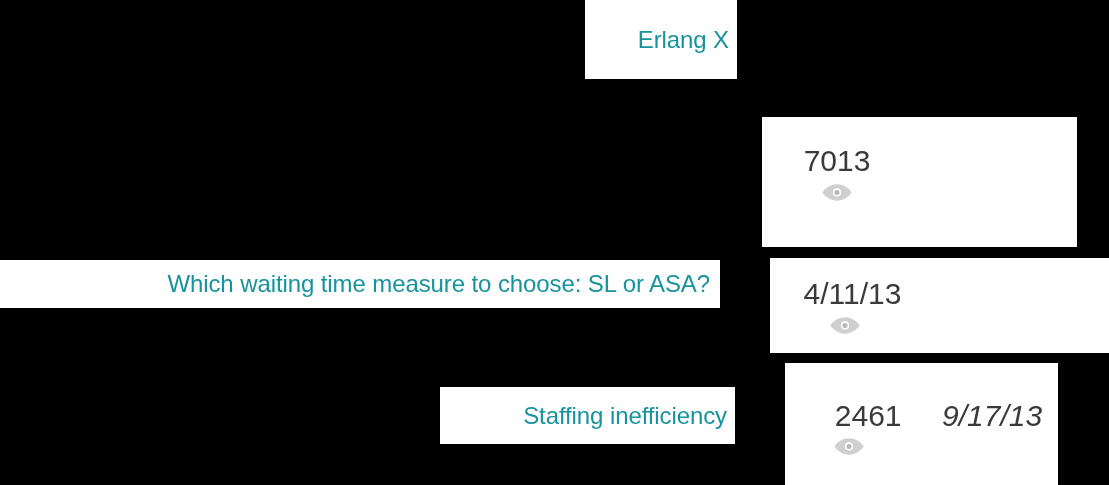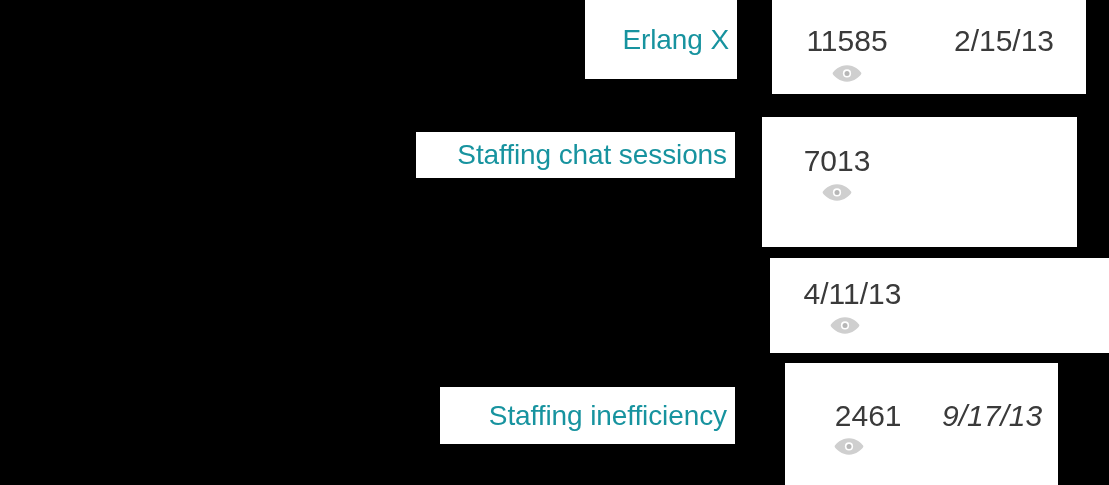--- a/index.html
+++ b/index.html
@@ -32,21 +32,21 @@
   }
 
   
   .title-panel {
     display: flex;
     align-items: center;
     justify-content: flex-end;
   }
   .title-text {
     color: #17939f;
-    font-size: 28px;
+    font-size: 24px;
     line-height: 1.05;
     white-space: nowrap;
     letter-spacing: -0.1px;
     padding: 0 8px 0 10px;
   }
 
   
   .title-panel.wide .title-text {
     padding-right: 10px;
   }
@@ -99,51 +99,38 @@
 </style>
 </head>
 <body>
 
 <div id="stage">
 
   <div class="panel title-panel" id="title-0">
     <span class="title-text">Erlang X</span>
   </div>
 
-  <div class="panel stats-panel" id="stats-0">
-    <div class="stats-row" style="top:26px;">
-      <div class="stat-count" style="width:150px;">11585</div>
-      <div class="stat-date" style="width:164px;">2/15/13</div>
-    </div>
-    <div class="eye-wrap" style="left:0px; top:62px; width:150px; height:22px;">
-      <svg width="30" height="18" viewBox="0 0 30 18" aria-hidden="true">
-        <path d="M15 1.2C7.8 1.2 2.3 6.4 0.9 8.6c-0.4 0.6-0.4 1.1 0 1.7C2.3 12.5 7.8 17.7 15 17.7s12.7-5.2 14.1-7.4c0.4-0.6 0.4-1.1 0-1.7C27.7 6.4 22.2 1.2 15 1.2z" fill="#cfcfcf"></path>
-        <circle cx="15" cy="9.4" r="4.1" fill="#ffffff"></circle>
-        <circle cx="15" cy="9.4" r="2.5" fill="#b7b7b7"></circle>
-      </svg>
-    </div>
-  </div>
 
-  <div class="panel title-panel" id="title-1">
-    <span class="title-text">Staffing chat sessions</span>
-  </div>
 
   <div class="panel stats-panel" id="stats-1">
     <div class="stats-row" style="top:29px;flex-direction:column;">
       <div class="stat-count" style="width:150px;">7013</div>
     </div>
     <div class="eye-wrap" style="left:0px; top:64px; width:150px; height:22px;">
       <svg width="30" height="18" viewBox="0 0 30 18" aria-hidden="true">
         <path d="M15 1.2C7.8 1.2 2.3 6.4 0.9 8.6c-0.4 0.6-0.4 1.1 0 1.7C2.3 12.5 7.8 17.7 15 17.7s12.7-5.2 14.1-7.4c0.4-0.6 0.4-1.1 0-1.7C27.7 6.4 22.2 1.2 15 1.2z" fill="#cfcfcf"></path>
         <circle cx="15" cy="9.4" r="4.1" fill="#ffffff"></circle>
         <circle cx="15" cy="9.4" r="2.5" fill="#b7b7b7"></circle>
       </svg>
     </div>
   </div>
 
+  <div class="panel title-panel wide" id="title-2">
+    <span class="title-text">Which waiting time measure to choose: SL or ASA?</span>
+  </div>
 
   <div class="panel stats-panel" id="stats-2">
     <div class="stats-row" style="top:21px;">
       <div class="stat-date" style="width:165px;">4/11/13</div>
     </div>
     <div class="eye-wrap" style="left:0px; top:56px; width:150px; height:22px;">
       <svg width="30" height="18" viewBox="0 0 30 18" aria-hidden="true">
         <path d="M15 1.2C7.8 1.2 2.3 6.4 0.9 8.6c-0.4 0.6-0.4 1.1 0 1.7C2.3 12.5 7.8 17.7 15 17.7s12.7-5.2 14.1-7.4c0.4-0.6 0.4-1.1 0-1.7C27.7 6.4 22.2 1.2 15 1.2z" fill="#cfcfcf"></path>
         <circle cx="15" cy="9.4" r="4.1" fill="#ffffff"></circle>
         <circle cx="15" cy="9.4" r="2.5" fill="#b7b7b7"></circle>

